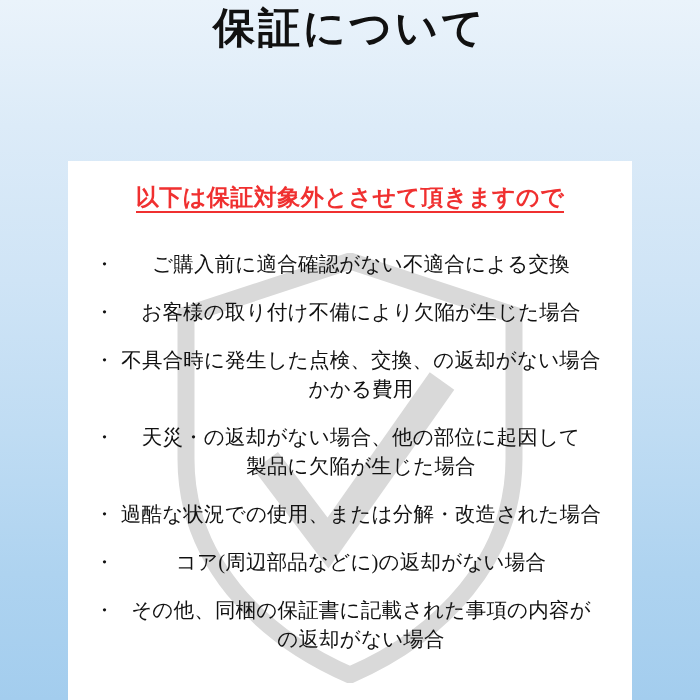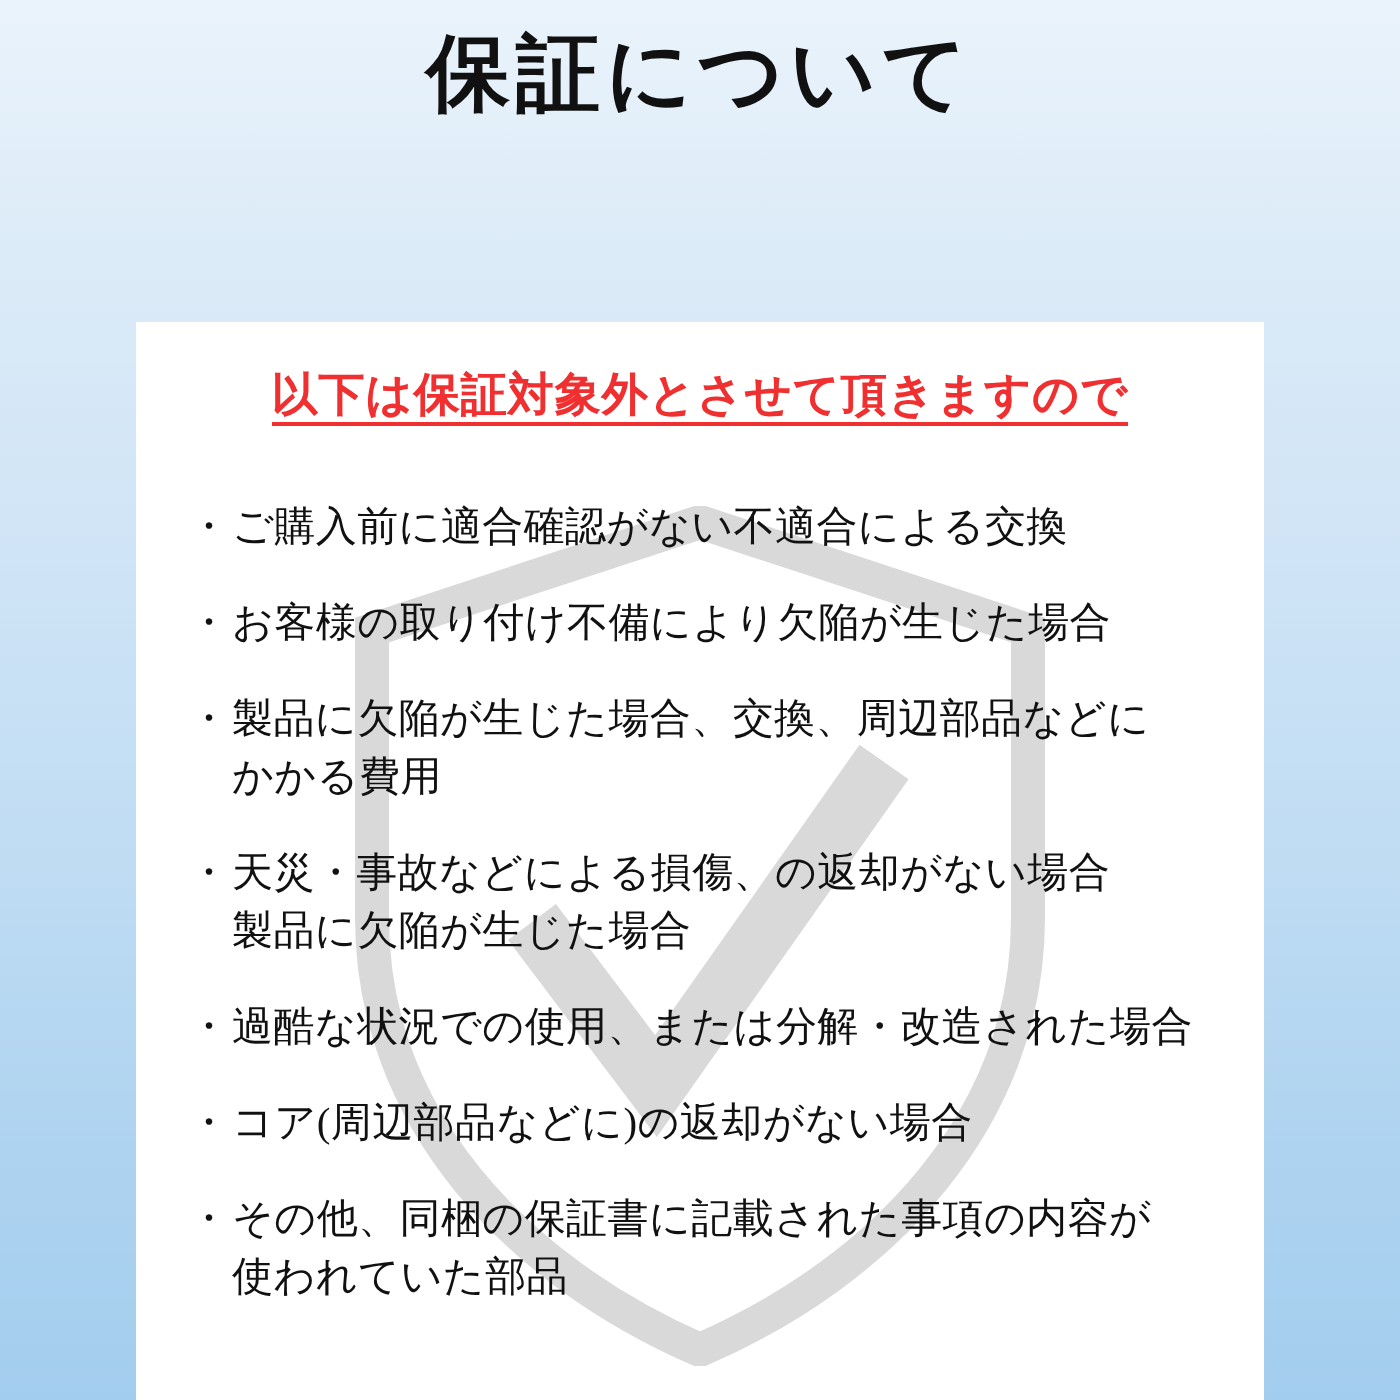--- a/index.html
+++ b/index.html
@@ -15,21 +15,21 @@
   .page {
     position: relative;
     width: 700px;
     height: 700px;
     background: linear-gradient(to bottom, #eaf3fb 0%, #dcebf8 18%, #cfe4f6 40%, #bfdcf3 62%, #aed3f0 82%, #a3cdee 100%);
     box-sizing: border-box;
     overflow: hidden;
   }
   .title-block {
     position: absolute;
-    top: 14px;
+    top: 4px;
     left: 0;
     width: 700px;
     text-align: center;
     color: #111111;
   }
   .title-main {
     font-size: 42px;
     font-weight: bold;
     letter-spacing: 3px;
     line-height: 1.15;
@@ -104,20 +104,21 @@
   .bullet-dot {
     position: absolute;
     left: 0;
     top: 0;
     font-size: 20.5px;
     line-height: 1.42;
   }
   .bullet-text {
     display: block;
     white-space: pre-line;
+    text-align: center;
   }
 </style>
 </head>
 <body>
 
 <div class="page">
 
   <div class="title-block">
     <div class="title-main">保証について</div>
   </div>
@@ -139,38 +140,38 @@
         <li class="bullet-item">
           <span class="bullet-dot">・</span>
           <span class="bullet-text">ご購入前に適合確認がない不適合による交換</span>
         </li>
         <li class="bullet-item">
           <span class="bullet-dot">・</span>
           <span class="bullet-text">お客様の取り付け不備により欠陥が生じた場合</span>
         </li>
         <li class="bullet-item">
           <span class="bullet-dot">・</span>
-          <span class="bullet-text">製品に欠陥が生じた場合、交換、周辺部品などに
+          <span class="bullet-text">不具合時に発生した点検、交換、の返却がない場合
 かかる費用</span>
         </li>
         <li class="bullet-item">
           <span class="bullet-dot">・</span>
-          <span class="bullet-text">天災・事故などによる損傷、の返却がない場合
+          <span class="bullet-text">天災・の返却がない場合、他の部位に起因して
 製品に欠陥が生じた場合</span>
         </li>
         <li class="bullet-item">
           <span class="bullet-dot">・</span>
           <span class="bullet-text">過酷な状況での使用、または分解・改造された場合</span>
         </li>
         <li class="bullet-item">
           <span class="bullet-dot">・</span>
           <span class="bullet-text">コア(周辺部品などに)の返却がない場合</span>
         </li>
         <li class="bullet-item">
           <span class="bullet-dot">・</span>
           <span class="bullet-text">その他、同梱の保証書に記載された事項の内容が
-使われていた部品</span>
+の返却がない場合</span>
         </li>
       </ul>
 
     </div>
   </div>
 </div>
 
 </body></html>

